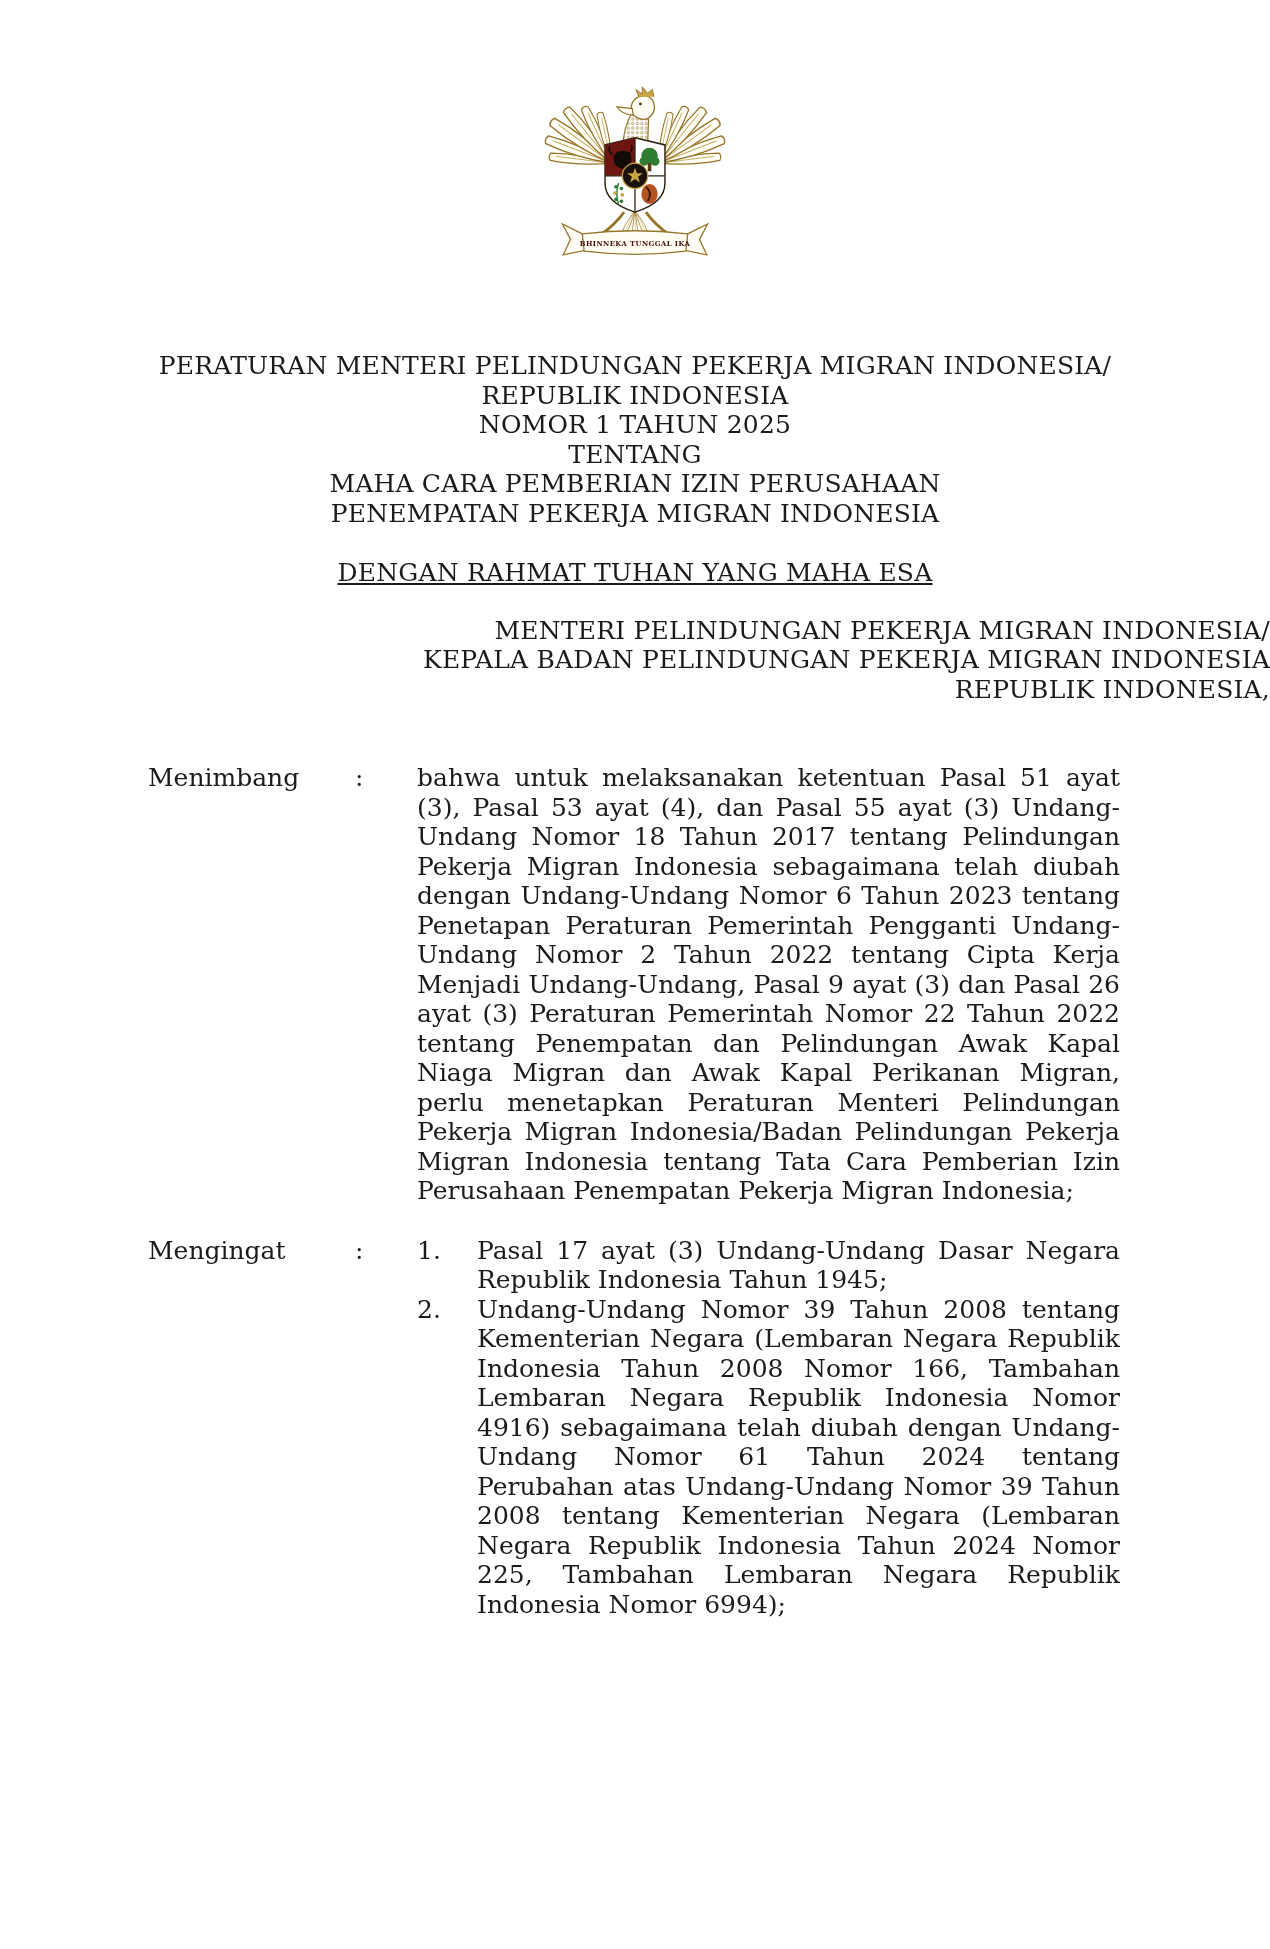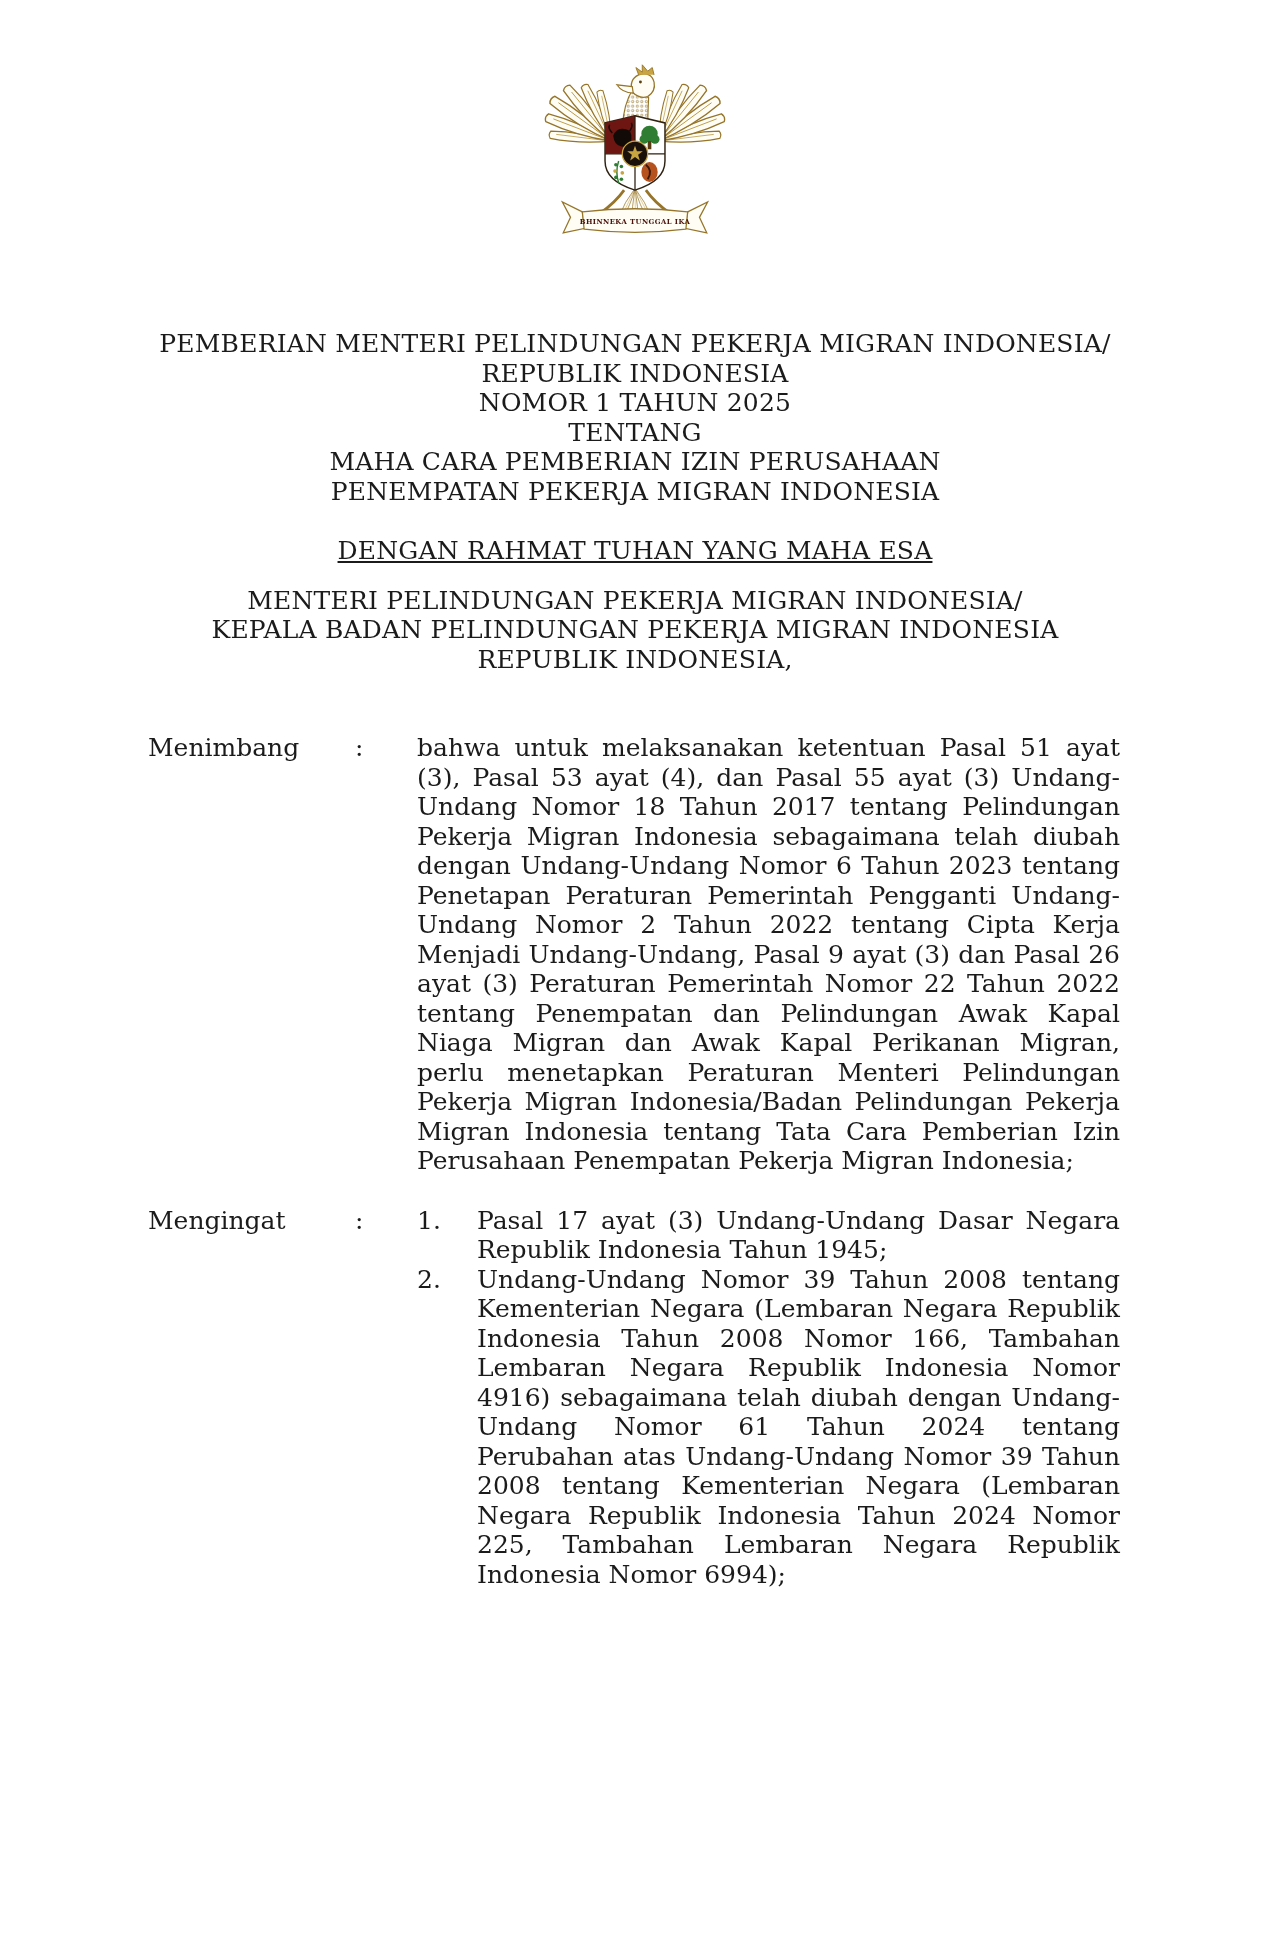--- a/index.html
+++ b/index.html
@@ -7,24 +7,24 @@
     position:relative;
     width:1270px;
     height:1949px;
     background:#ffffff;
     font-family:"DejaVu Serif","Liberation Serif",serif;
     color:#1b1b1b;
     font-size:25px;
     line-height:29.5px;
     overflow:hidden;
   }
-  .emblem-wrap{display:flex;justify-content:center;padding-top:63px;}
+  .emblem-wrap{display:flex;justify-content:center;padding-top:63px;margin-top:22px;}
   .docket{margin-top:88px;text-align:center;letter-spacing:0.2px;}
   .invocation-wrap{margin-top:30px;text-align:center;letter-spacing:0.2px;text-decoration:underline;}
-  .officials{margin-top:20px;text-align:center;letter-spacing:0.2px;}
+  .officials{margin-top:28px;text-align:right;letter-spacing:0.2px;}
   .row{
     display:grid;
     grid-template-columns:175px 30px 1fr;
     margin:0 150px 0 148px;
     align-items:start;
     gap:32px;
   }
   .row.menimbang{margin-top:59px;}
   .row.mengingat{margin-top:30px;}
   .just{text-align:justify;}
@@ -127,21 +127,21 @@
           <path d="M112,112 Q120,118 114,128" stroke="#3a1808" stroke-width="2" fill="none"></path>
         </g>
         <path d="M67,100 L133,100 M100,58 L100,140" stroke="#2e2212" stroke-width="1.4"></path>
         <circle cx="100" cy="100" r="14" fill="#1a120a" stroke="#c9a542" stroke-width="1.4"></circle>
         <path d="M100,91 L102.12,97.09 L108.56,97.22 L103.42,101.11 L105.29,107.28 L100,103.6 L94.71,107.28 L96.58,101.11 L91.44,97.22 L97.88,97.09 Z" fill="#c9a542"></path>
       </g>
     </svg>
   </div>
 
   <div class="docket">
-    <div>PEMBERIAN MENTERI PELINDUNGAN PEKERJA MIGRAN INDONESIA/</div>
+    <div>PERATURAN MENTERI PELINDUNGAN PEKERJA MIGRAN INDONESIA/</div>
     <div>REPUBLIK INDONESIA</div>
     <div>NOMOR 1 TAHUN 2025</div>
     <div>TENTANG</div>
     <div>MAHA CARA PEMBERIAN IZIN PERUSAHAAN</div>
     <div>PENEMPATAN PEKERJA MIGRAN INDONESIA</div>
   </div>
 
   <div class="invocation-wrap">
     <div>DENGAN RAHMAT TUHAN YANG MAHA ESA</div>
   </div>

